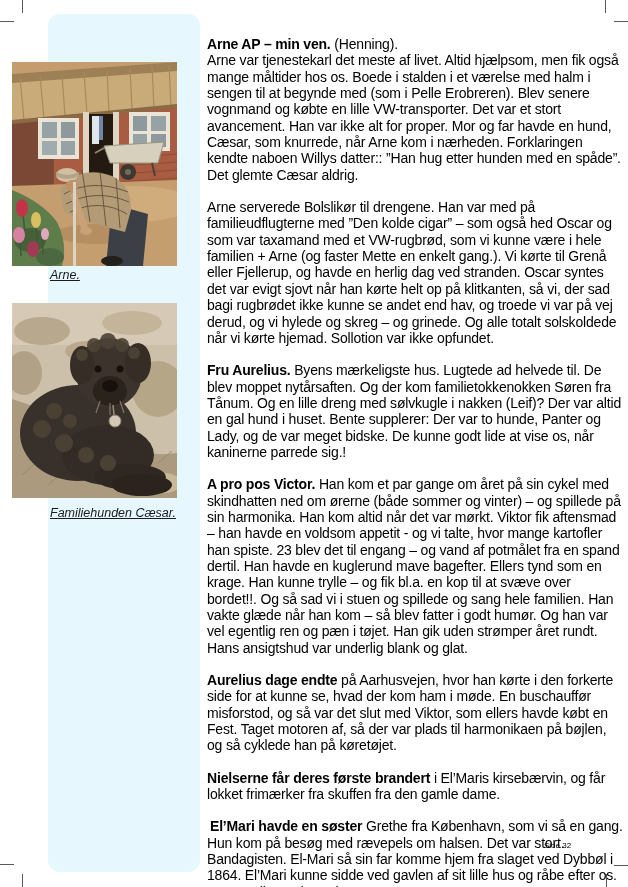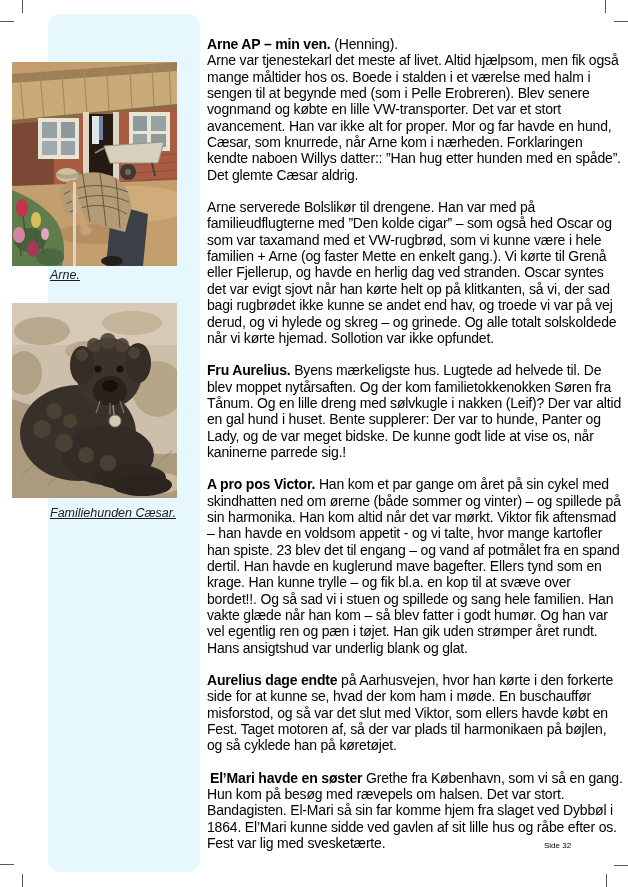--- a/index.html
+++ b/index.html
@@ -203,20 +203,21 @@
     <p><span class="lead">Arne AP – min ven.</span><span> (Henning).</span><br><span>Arne var tjenestekarl det meste af livet. Altid hjælpsom, men fik også mange måltider hos os. Boede i stalden i et værelse med halm i sengen til at begynde med (som i Pelle Erobreren). Blev senere vognmand og købte en lille VW-transporter. Det var et stort avancement. Han var ikke alt for proper. Mor og far havde en hund, Cæsar, som knurrede, når Arne kom i nærheden. Forklaringen kendte naboen Willys datter:: ”Han hug etter hunden med en spåde”. Det glemte Cæsar aldrig.</span></p>
 
     <p><span>Arne serverede Bolslikør til drengene. Han var med på familieudflugterne med ”Den kolde cigar” – som også hed Oscar og som var taxamand med et VW-rugbrød, som vi kunne være i hele familien + Arne (og faster Mette en enkelt gang.). Vi kørte til Grenå eller Fjellerup, og havde en herlig dag ved stranden. Oscar syntes det var evigt sjovt når han kørte helt op på klitkanten, så vi, der sad bagi rugbrødet ikke kunne se andet end hav, og troede vi var på vej derud, og vi hylede og skreg – og grinede. Og alle totalt solskoldede når vi kørte hjemad. Sollotion var ikke opfundet.</span></p>
 
     <p><span class="lead">Fru Aurelius.</span><span> Byens mærkeligste hus. Lugtede ad helvede til. De blev moppet nytårsaften. Og der kom familietokkenokken Søren fra Tånum. Og en lille dreng med sølvkugle i nakken (Leif)? Der var altid en gal hund i huset. Bente supplerer: Der var to hunde, Panter og Lady, og de var meget bidske. De kunne godt lide at vise os, når kaninerne parrede sig.!</span></p>
 
     <p><span class="lead">A pro pos Victor.</span><span> Han kom et par gange om året på sin cykel med skindhatten ned om ørerne (både sommer og vinter) – og spillede på sin harmonika. Han kom altid når det var mørkt. Viktor fik aftensmad – han havde en voldsom appetit - og vi talte, hvor mange kartofler han spiste. 23 blev det til engang – og vand af potmålet fra en spand dertil. Han havde en kuglerund mave bagefter. Ellers tynd som en krage. Han kunne trylle – og fik bl.a. en kop til at svæve over bordet!!. Og så sad vi i stuen og spillede og sang hele familien. Han vakte glæde når han kom – så blev fatter i godt humør. Og han var vel egentlig ren og pæn i tøjet. Han gik uden strømper året rundt. Hans ansigtshud var underlig blank og glat.</span></p>
 
     <p><span class="lead">Aurelius dage endte</span><span> på Aarhusvejen, hvor han kørte i den forkerte side for at kunne se, hvad der kom ham i møde. En buschauffør misforstod, og så var det slut med Viktor, som ellers havde købt en Fest. Taget motoren af, så der var plads til harmonikaen på bøjlen, og så cyklede han på køretøjet.</span></p>
 
+    <p><span class="lead">Nielserne får deres første brandert</span><span> i El’Maris kirsebærvin, og får lokket frimærker fra skuffen fra den gamle dame.</span></p>
 
 
     <p class="indent1"><span class="lead">El’Mari havde en søster</span><span> Grethe fra København, som vi så en gang. Hun kom på besøg med rævepels om halsen. Det var stort.  Bandagisten. El-Mari så sin far komme hjem fra slaget ved Dybbøl i 1864. El’Mari kunne sidde ved gavlen af sit lille hus og råbe efter os. Fest var lig med svesketærte.</span></p>
   </div>
 
   <div class="pagenum">Side 32</div>
 
 </div>
 
 </body></html>

